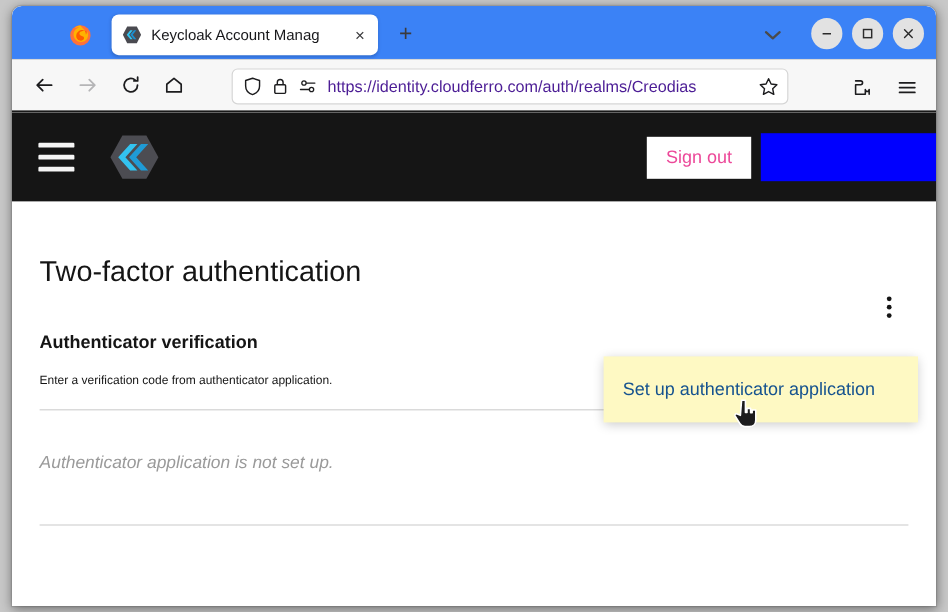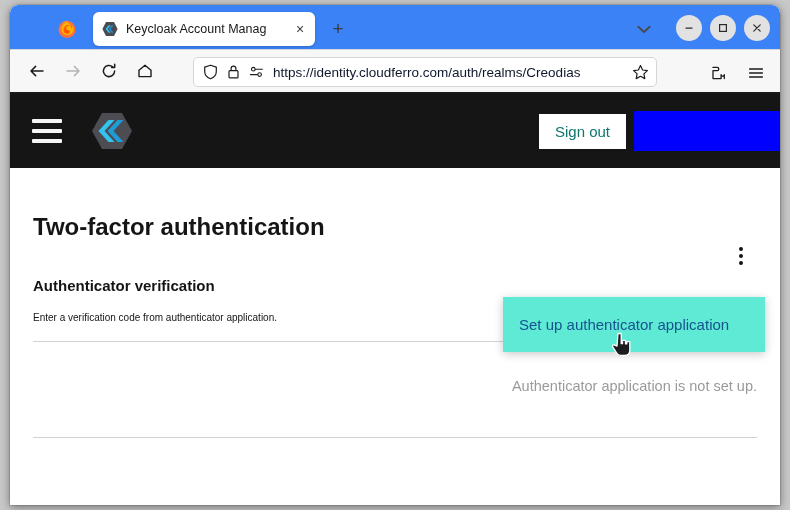--- a/index.html
+++ b/index.html
@@ -141,21 +141,21 @@
     border: 1px solid #d6d6d6;
     border-radius: 5px;
     display: flex;
     align-items: center;
     padding: 0 6px 0 9px;
   }
   .urlbar .ic { flex: 0 0 auto; display: flex; align-items: center; margin-right: 9px; }
   .url-text {
     flex: 1 1 auto;
     font-size: 13.5px;
-    color: #0f172a;
+    color: #4c1d95;
     white-space: nowrap;
     overflow: hidden;
     -webkit-mask-image: linear-gradient(to right, #000 90%, transparent 100%);
     mask-image: linear-gradient(to right, #000 90%, transparent 100%);
   }
   .star { flex: 0 0 20px; display:flex; align-items:center; justify-content:center; }
 
   .ext-btn {
     position: absolute;
     right: 48px; top: 10px;
@@ -207,21 +207,21 @@
     margin-left: -5px;
   }
   .masthead-right {
     position: absolute;
     right: 0; top: 0;
     height: 74px;
     display: flex; align-items: center;
   }
   .signout-btn {
     background: #ffffff;
-    color: #0f766e;
+    color: #ec4899;
     font-size: 15px;
     height: 35px;
     padding: 0 16px;
     border: none;
     display: flex; align-items: center;
     font-family: "Liberation Sans", sans-serif;
   }
   .blue-block {
     width: 146px;
     height: 40px;
@@ -232,44 +232,45 @@
   
   .content {
     position: relative;
     padding: 0 23px;
     background: #ffffff;
     height: 335px;
   }
   .page-title {
     font-size: 24px;
     color: #151515;
-    font-weight: bold;
+    font-weight: normal;
     padding-top: 45px;
   }
   .section-title {
     font-size: 15px;
     font-weight: bold;
     color: #151515;
     margin-top: 36px;
   }
   .section-desc {
     font-size: 10px;
     color: #151515;
     margin-top: 18px;
   }
   .divider {
     height: 1px;
     background: #d2d2d2;
     margin-top: 18px;
   }
   .empty-msg {
-    text-align: right;
+    text-align: left;
     font-size: 14.5px;
     color: #9a9a9a;
     margin-top: 36px;
+    font-style: italic;
   }
   .divider2 {
     height: 1px;
     background: #d2d2d2;
     margin-top: 43px;
   }
 
   .kebab {
     position: absolute;
     right: 28px;
@@ -284,21 +285,21 @@
     width: 4px; height: 4px;
     border-radius: 50%;
     background: #151515;
   }
 
   .dropdown {
     position: absolute;
     left: 493px;
     top: 203px;
     width: 262px;
-    background: #5eead4;
+    background: #fef9c3;
     box-shadow: 0 2px 9px rgba(0,0,0,0.22);
     padding: 13px 0;
     z-index: 5;
   }
   .dropdown-item {
     font-size: 15px;
     color: #16538f;
     padding: 6px 16px;
     white-space: nowrap;
     font-family: "Liberation Sans", sans-serif;

